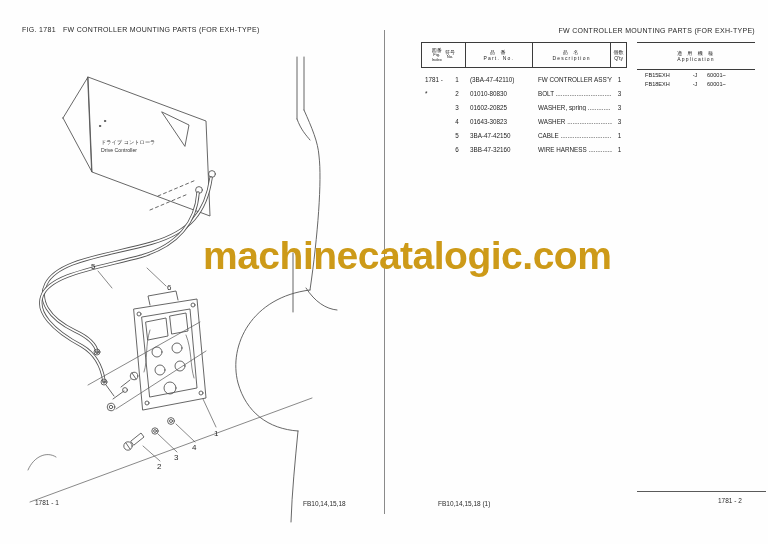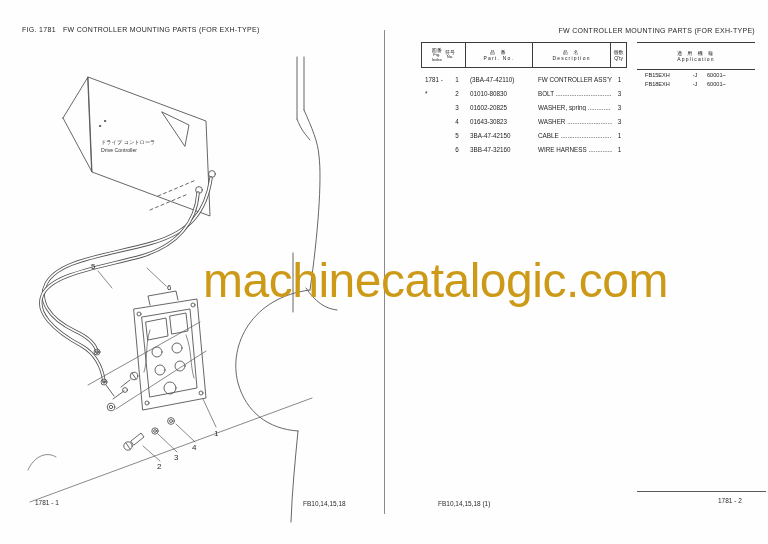--- a/index.html
+++ b/index.html
@@ -34,21 +34,21 @@
   #apphead{height:26px;border-top:1px solid #3c3c3c;border-bottom:1px solid #3c3c3c;
            display:flex;flex-direction:column;justify-content:center;align-items:center;line-height:1.3;}
   .approw{display:flex;height:8px;align-items:center;white-space:nowrap;margin-top:1px;}
   .a-model{width:46px;padding-left:8px;box-sizing:border-box;}
   .a-code{width:24px;text-align:center;}
   .a-serial{flex:1;}
   #appbottom{left:637px;top:491px;width:129px;height:1px;background:#5a5a5a;}
   
   .foot{font-size:6.5px;color:#2a2a2a;white-space:nowrap;}
   
-  #wm{left:203px;top:253px;font-size:48px;font-weight:normal;letter-spacing:-.5px;
+  #wm{left:203px;top:234px;font-size:39px;font-weight:bold;letter-spacing:-.5px;
       color:#CD9A18;white-space:nowrap;z-index:30;}
   
   .callout{font-size:8px;color:#2a2a2a;z-index:5;}
   #boxlabel{left:101px;top:139px;font-size:5.2px;line-height:1.5;color:#333;z-index:5;}
   svg{position:absolute;left:0;top:0;}
   svg *{vector-effect:non-scaling-stroke;}
 </style>
 </head>
 <body>
 

